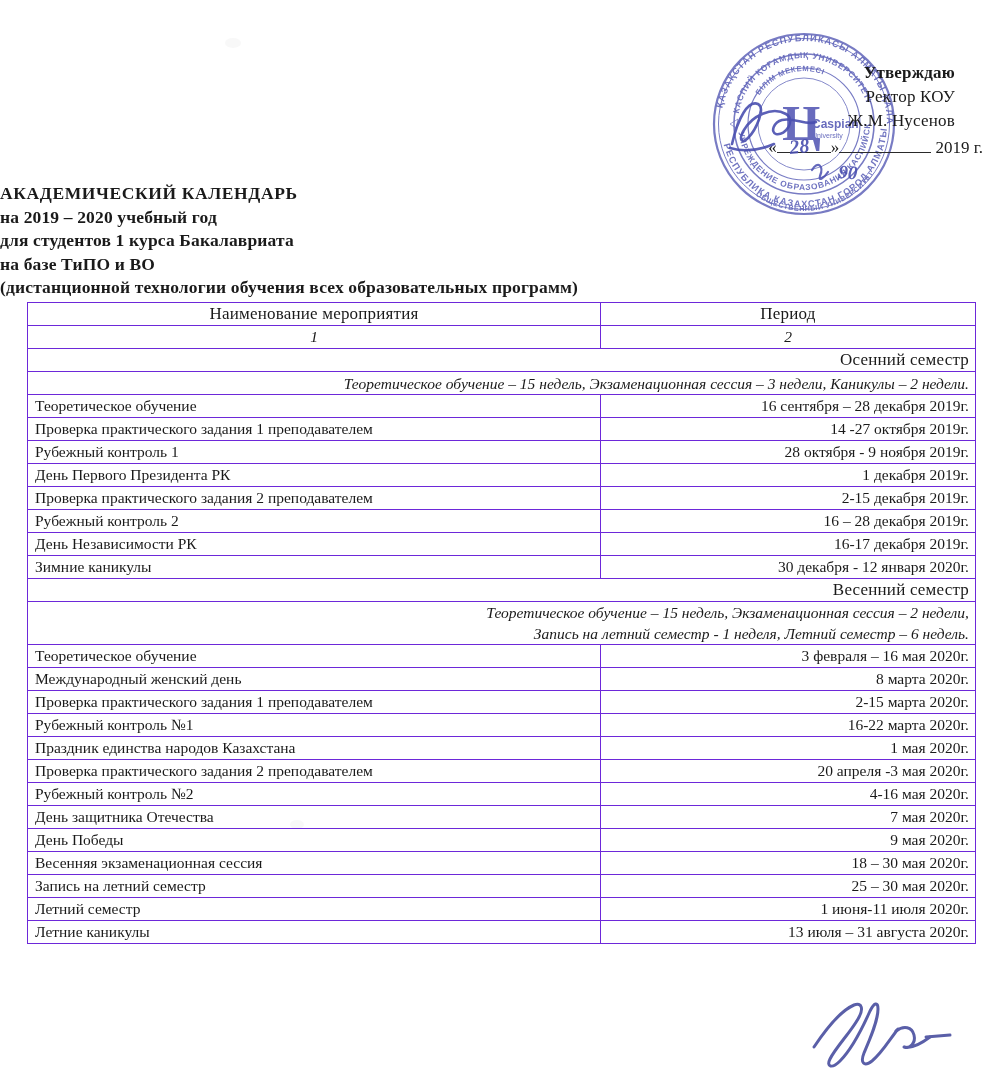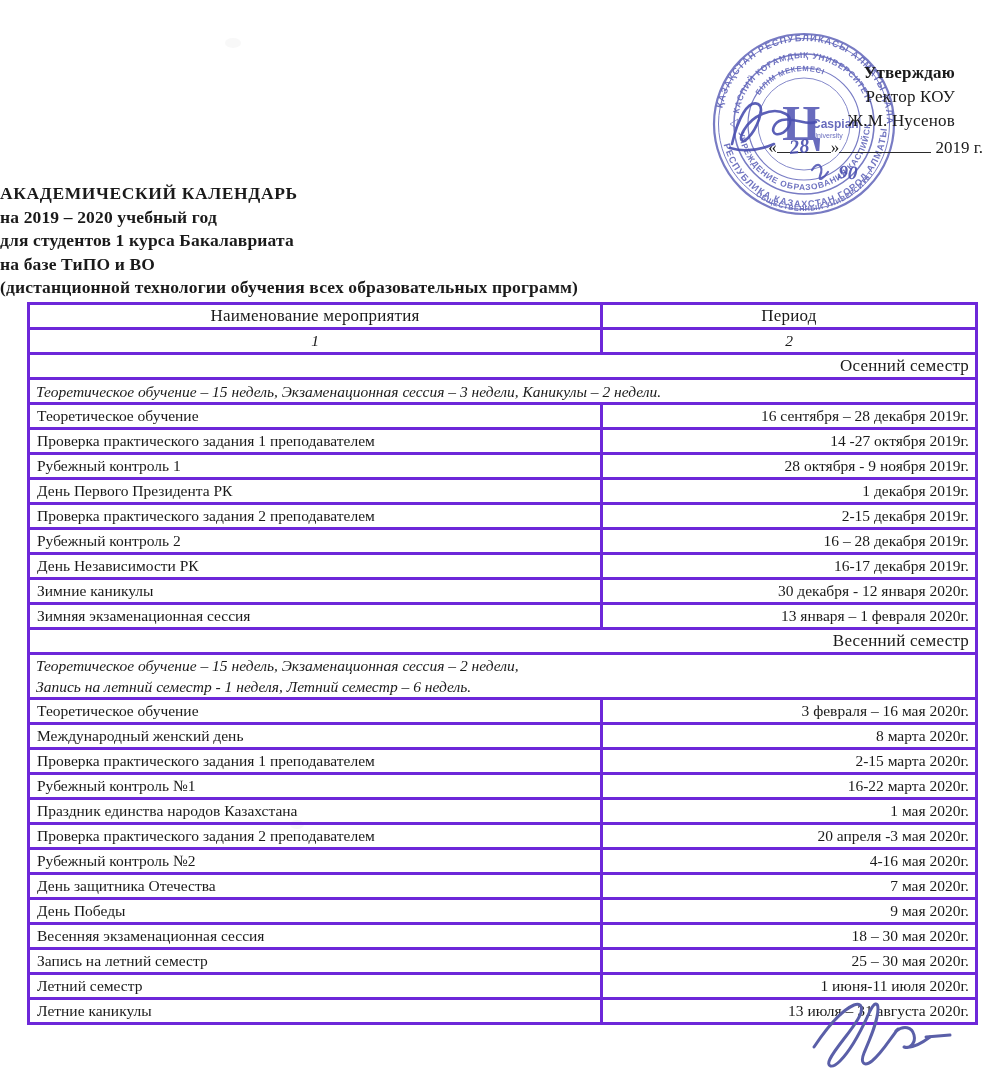--- a/index.html
+++ b/index.html
@@ -130,21 +130,21 @@
     width: 948px;
     z-index: 4;
   }
   table.cal {
     width: 948px;
     border-collapse: collapse;
     table-layout: fixed;
     font-size: 15.5px;
   }
   table.cal td, table.cal th {
-    border: 3px solid #6d28d9;
+    border: 1px solid #6d28d9;
     padding: 0 6px;
     vertical-align: middle;
     font-weight: normal;
     height: 22px;
   }
   col.c-name { width: 573px; }
   col.c-period { width: 375px; }
 
   .hdr th {
     text-align: center;
@@ -161,21 +161,21 @@
     height: 22px;
   }
   .semester td {
     text-align: right;
     font-weight: bold;
     font-size: 17px;
     height: 26px;
     letter-spacing: 0.2px;
   }
   .note td {
-    text-align: left;
+    text-align: right;
     font-style: italic;
     font-size: 15.5px;
     height: 23px;
     line-height: 21px;
     padding-top: 1px;
     padding-bottom: 1px;
   }
   .note .note-line {
     display: block;
     white-space: nowrap;
@@ -341,24 +341,20 @@
             <td class="period">16 – 28 декабря 2019г.</td>
           </tr>
           <tr class="evt">
             <td class="name">День Независимости РК</td>
             <td class="period">16-17 декабря 2019г.</td>
           </tr>
           <tr class="evt">
             <td class="name">Зимние каникулы</td>
             <td class="period">30 декабря  - 12 января 2020г.</td>
           </tr>
-          <tr class="evt">
-            <td class="name">Зимняя экзаменационная сессия</td>
-            <td class="period">13 января – 1 февраля 2020г.</td>
-          </tr>
           <tr class="semester">
             <td colspan="2">Весенний семестр</td>
           </tr>
           <tr class="note">
             <td colspan="2">
               <span class="note-line">Теоретическое  обучение – 15 недель, Экзаменационная сессия – 2 недели,</span>
               <span class="note-line">Запись на летний семестр - 1 неделя, Летний семестр – 6 недель.</span>
             </td>
           </tr>
           <tr class="evt">

